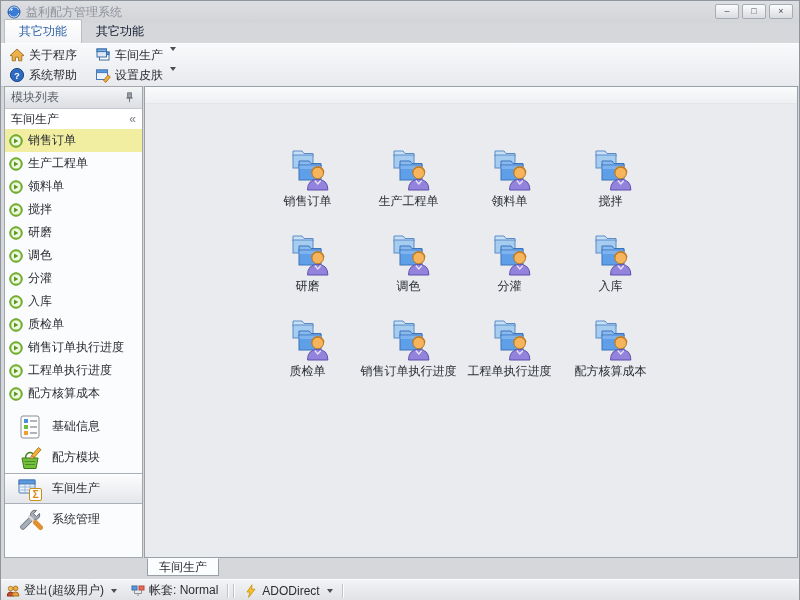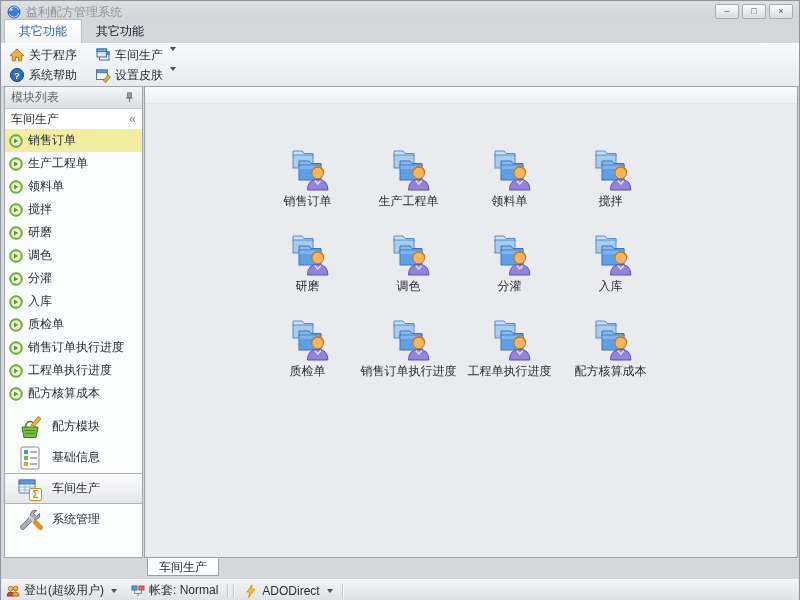--- a/index.html
+++ b/index.html
@@ -307,29 +307,29 @@
           <use href="#i-bullet"></use>
         </svg>
       <span>配方核算成本</span>
     </div>
 
     <div class="sb-spacer"></div>
 
     <div class="sb-sections">
       <div class="sb-section">
         <svg>
+            <use href="#i-info"></use>
+          </svg>
+        <span>基础信息</span>
+      </div>
+      <div class="sb-section">
+        <svg>
             <use href="#i-basket"></use>
           </svg>
         <span>配方模块</span>
-      </div>
-      <div class="sb-section">
-        <svg>
-            <use href="#i-info"></use>
-          </svg>
-        <span>基础信息</span>
       </div>
       <div class="sb-section selected">
         <svg>
             <use href="#i-workshop"></use>
           </svg>
         <span>车间生产</span>
       </div>
       <div class="sb-section">
         <svg>
             <use href="#i-tools"></use>

